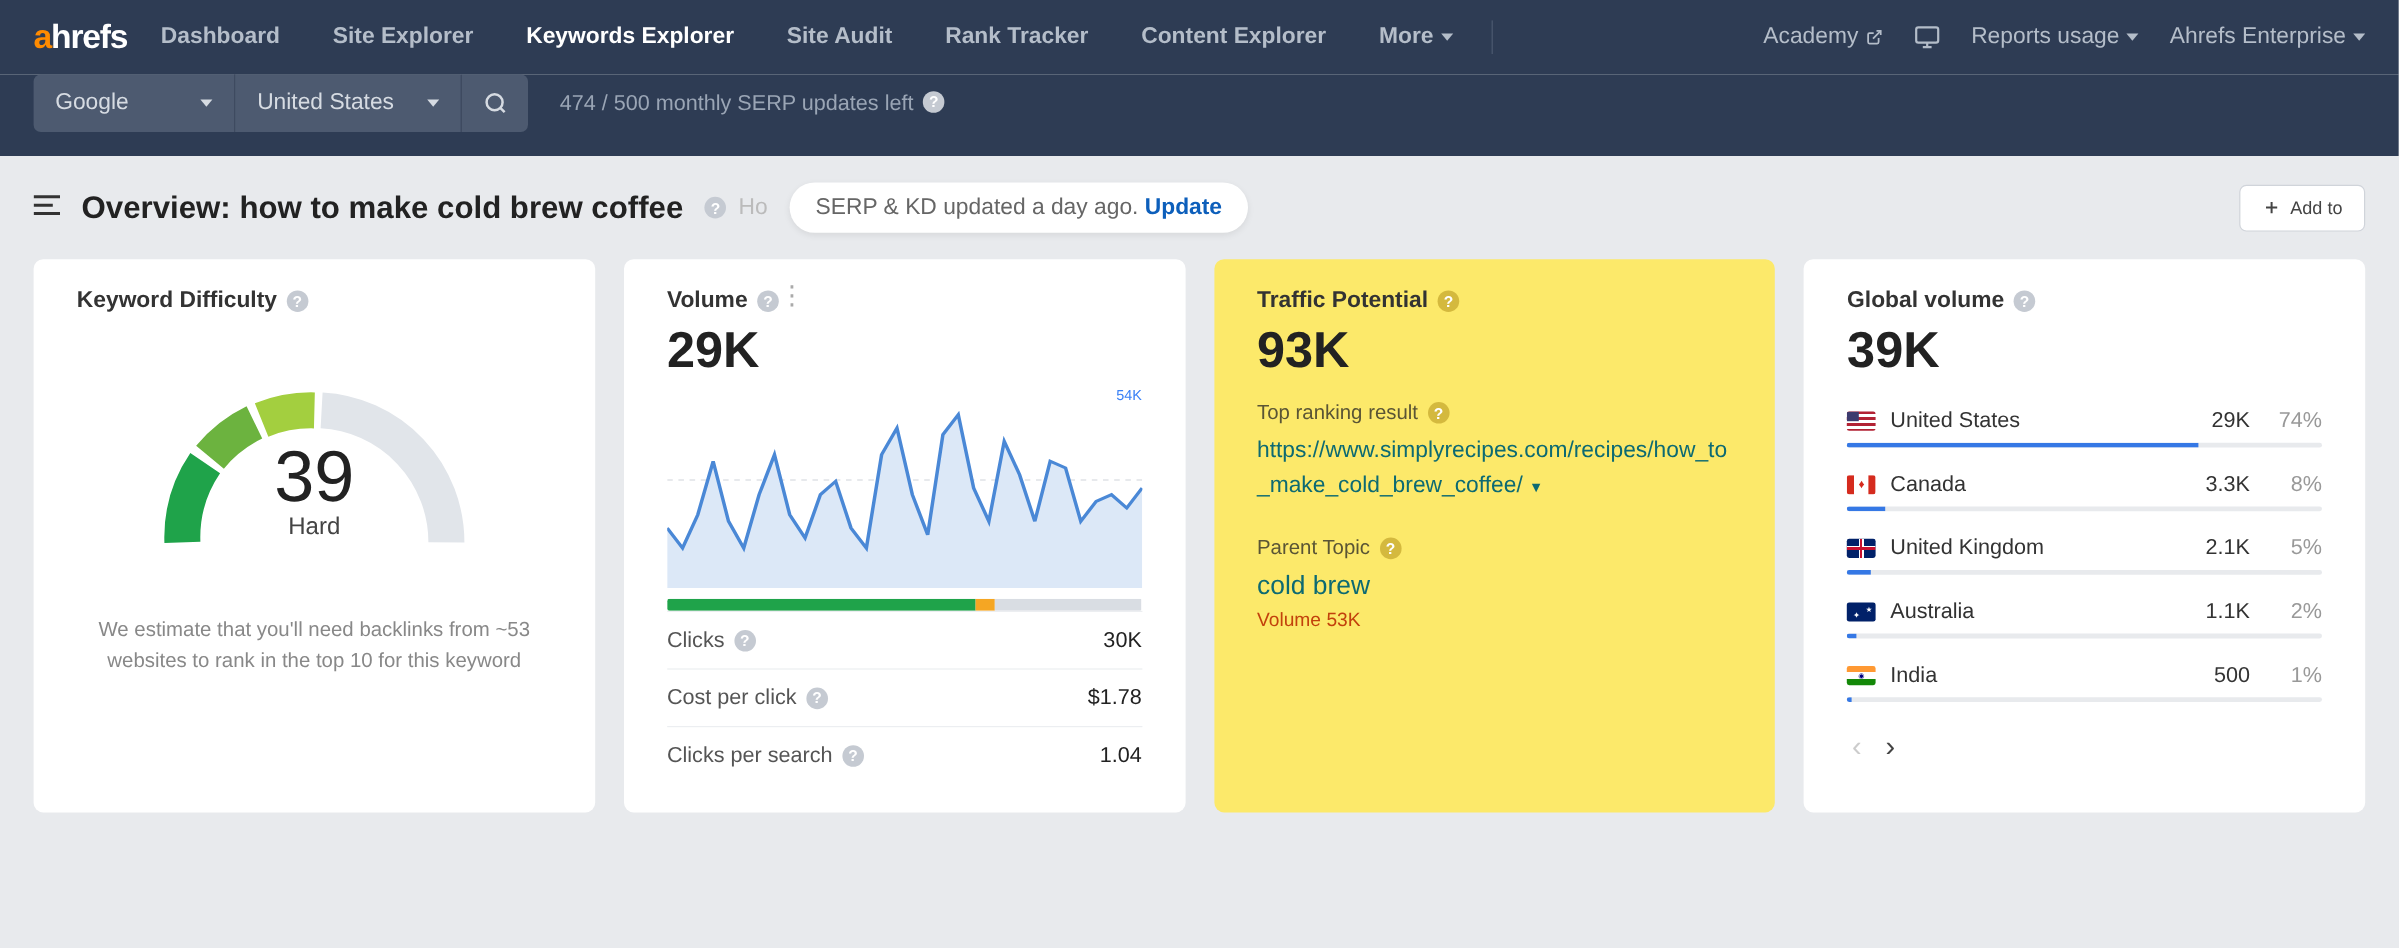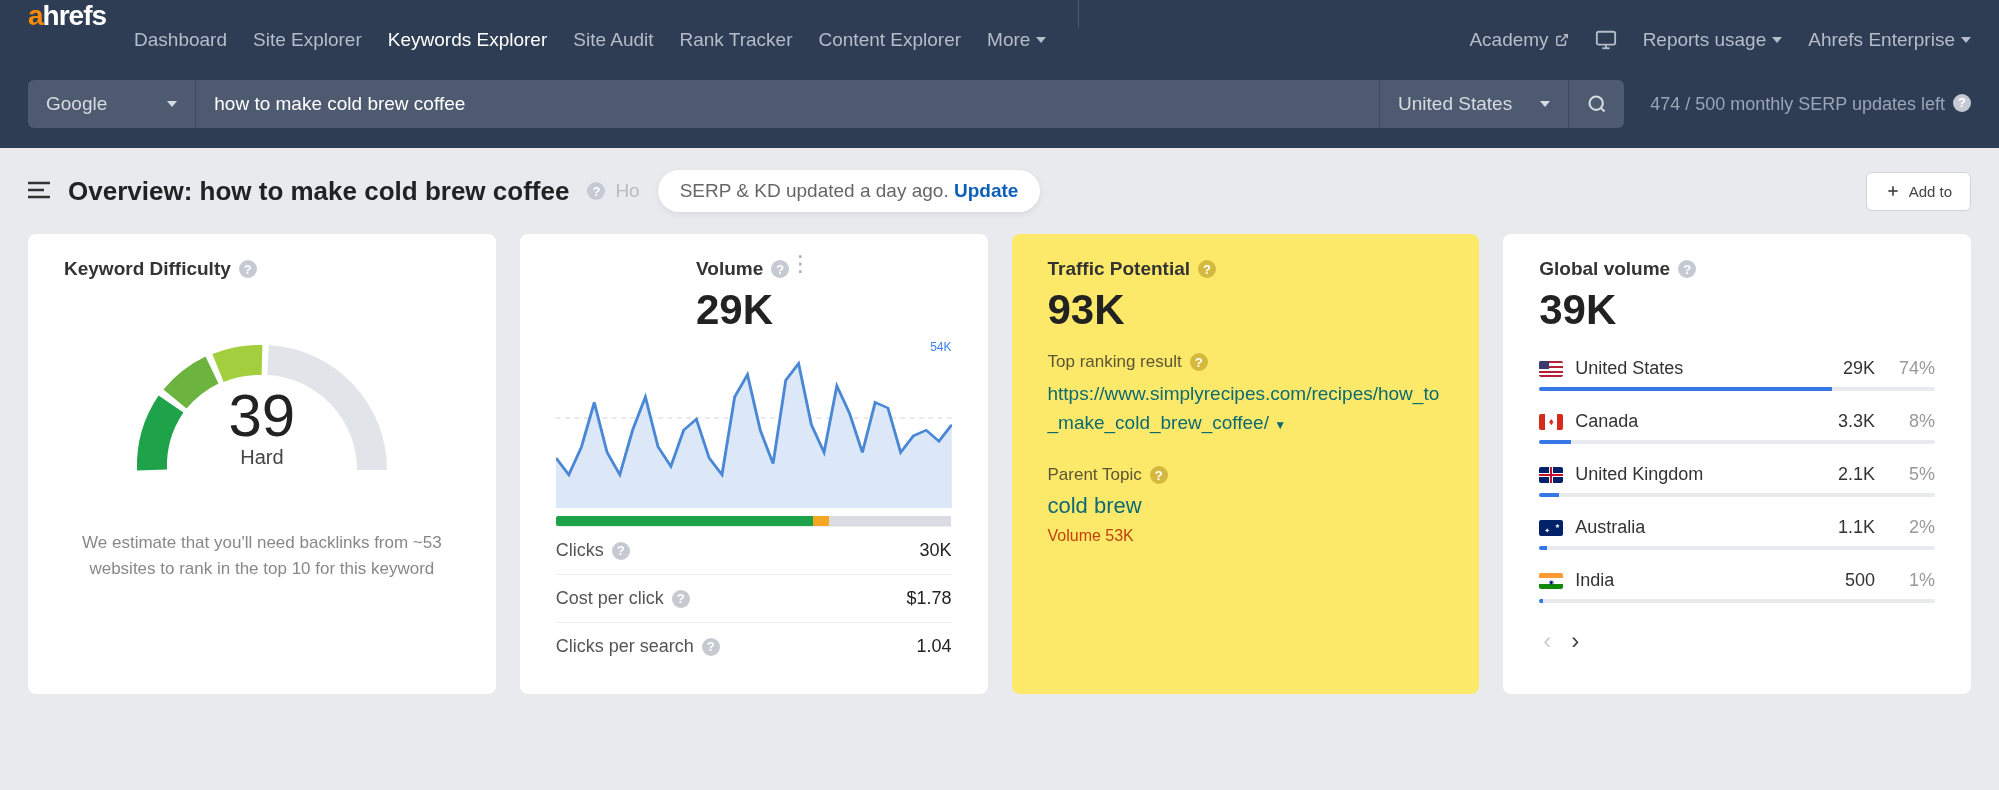--- a/index.html
+++ b/index.html
@@ -1,23 +1,23 @@
 <!DOCTYPE html>
 <html><head>
 <meta charset="utf-8">
 <style>
 * { margin: 0; padding: 0; box-sizing: border-box; }
 body { font-family: -apple-system, BlinkMacSystemFont, "Segoe UI", Helvetica, Arial, sans-serif; background: #e8eaed; color: #333; }
 
 
-.topnav { background: #2e3c54; display: flex; padding: 0 28px; height: 80px; gap: 28px; }
+.topnav { background: #2e3c54; display: flex; align-items: center; padding: 0 28px; height: 62px; gap: 28px; }
 .logo { font-size: 28px; font-weight: 700; letter-spacing: -1px; }
 .logo .a1 { color: #ff8b00; }
 .logo .rest { color: #fff; }
-.nav-links { display: flex; gap: 26px; align-items: center; }
+.nav-links { display: flex; gap: 44px; align-items: center; font-weight: bold; }
 .nav-link { color: #b4bdc9; font-size: 19px; cursor: pointer; display: flex; align-items: center; gap: 6px; }
 .nav-link.active { color: #fff; }
 .nav-sep { width: 1px; height: 28px; background: #4d5a70; margin: 0 4px; }
 .nav-right { margin-left: auto; display: flex; gap: 26px; align-items: center; }
 .caret-down { width: 0; height: 0; border-left: 5px solid transparent; border-right: 5px solid transparent; border-top: 6px solid currentColor; display: inline-block; }
 .ext-icon { width: 14px; height: 14px; }
 
 
 .searchrow { background: #2e3c54; display: flex; align-items: center; padding: 0 28px 20px 28px; gap: 0; }
 .se-select { background: #4d5a70; color: #d6dbe2; height: 48px; padding: 0 18px; border-radius: 6px 0 0 6px; display: flex; align-items: center; gap: 60px; font-size: 19px; cursor: pointer; }
@@ -47,21 +47,21 @@
 
 
 .gauge-wrap { position: relative; width: 300px; height: 200px; margin: 20px auto 0 auto; }
 .gauge-wrap svg { width: 100%; height: 100%; }
 .gauge-center { position: absolute; top: 58%; left: 50%; transform: translate(-50%, -40%); text-align: center; }
 .gauge-score { font-size: 60px; font-weight: 400; color: #222; }
 .gauge-label { font-size: 20px; color: #444; margin-top: -4px; }
 .kd-text { text-align: center; color: #888; font-size: 17px; line-height: 1.5; margin-top: 30px; padding: 0 10px; }
 
 
-.vol-header { display: flex; align-items: flex-start; justify-content: center; }
+.vol-header { display: flex; align-items: flex-start; justify-content: flex-start; }
 .dots-menu { color: #aaa; font-size: 22px; cursor: pointer; line-height: 0.5; }
 .chart-max { text-align: right; color: #3b82f6; font-size: 12px; margin-top: 6px; }
 .chart-svg { width: 100%; height: 150px; margin-top: 4px; }
 .vol-bar { height: 10px; display: flex; margin-top: 4px; border-radius: 2px; overflow: hidden; }
 .vol-bar .g { background: #1fa34a; }
 .vol-bar .o { background: #f5a623; }
 .vol-bar .gr { background: #d9dde3; }
 .stat-row { display: flex; justify-content: space-between; align-items: center; padding: 13px 0; border-top: 1px solid #eceef1; font-size: 18px; }
 .stat-row:first-of-type { margin-top: 14px; }
 .stat-label { color: #555; display: flex; align-items: center; gap: 8px; }
@@ -147,21 +147,20 @@
         <span class="caret-down"></span>
       </div>
   </div>
 </div>
 
 <div class="searchrow">
   <div class="se-select">
       <span>Google</span>
       <span class="caret-down"></span>
     </div>
-  <input class="search-input" value="how to make cold brew coffee" style="">
   <div class="country-select">
       <span>United States</span>
       <span class="caret-down"></span>
     </div>
   <div class="search-btn">
     <svg width="20" height="20" viewBox="0 0 24 24" fill="none" stroke="currentColor" stroke-width="2.5">
         <circle cx="11" cy="11" r="8"></circle>
         <line x1="21" y1="21" x2="16.65" y2="16.65"></line>
       </svg>
   </div>

